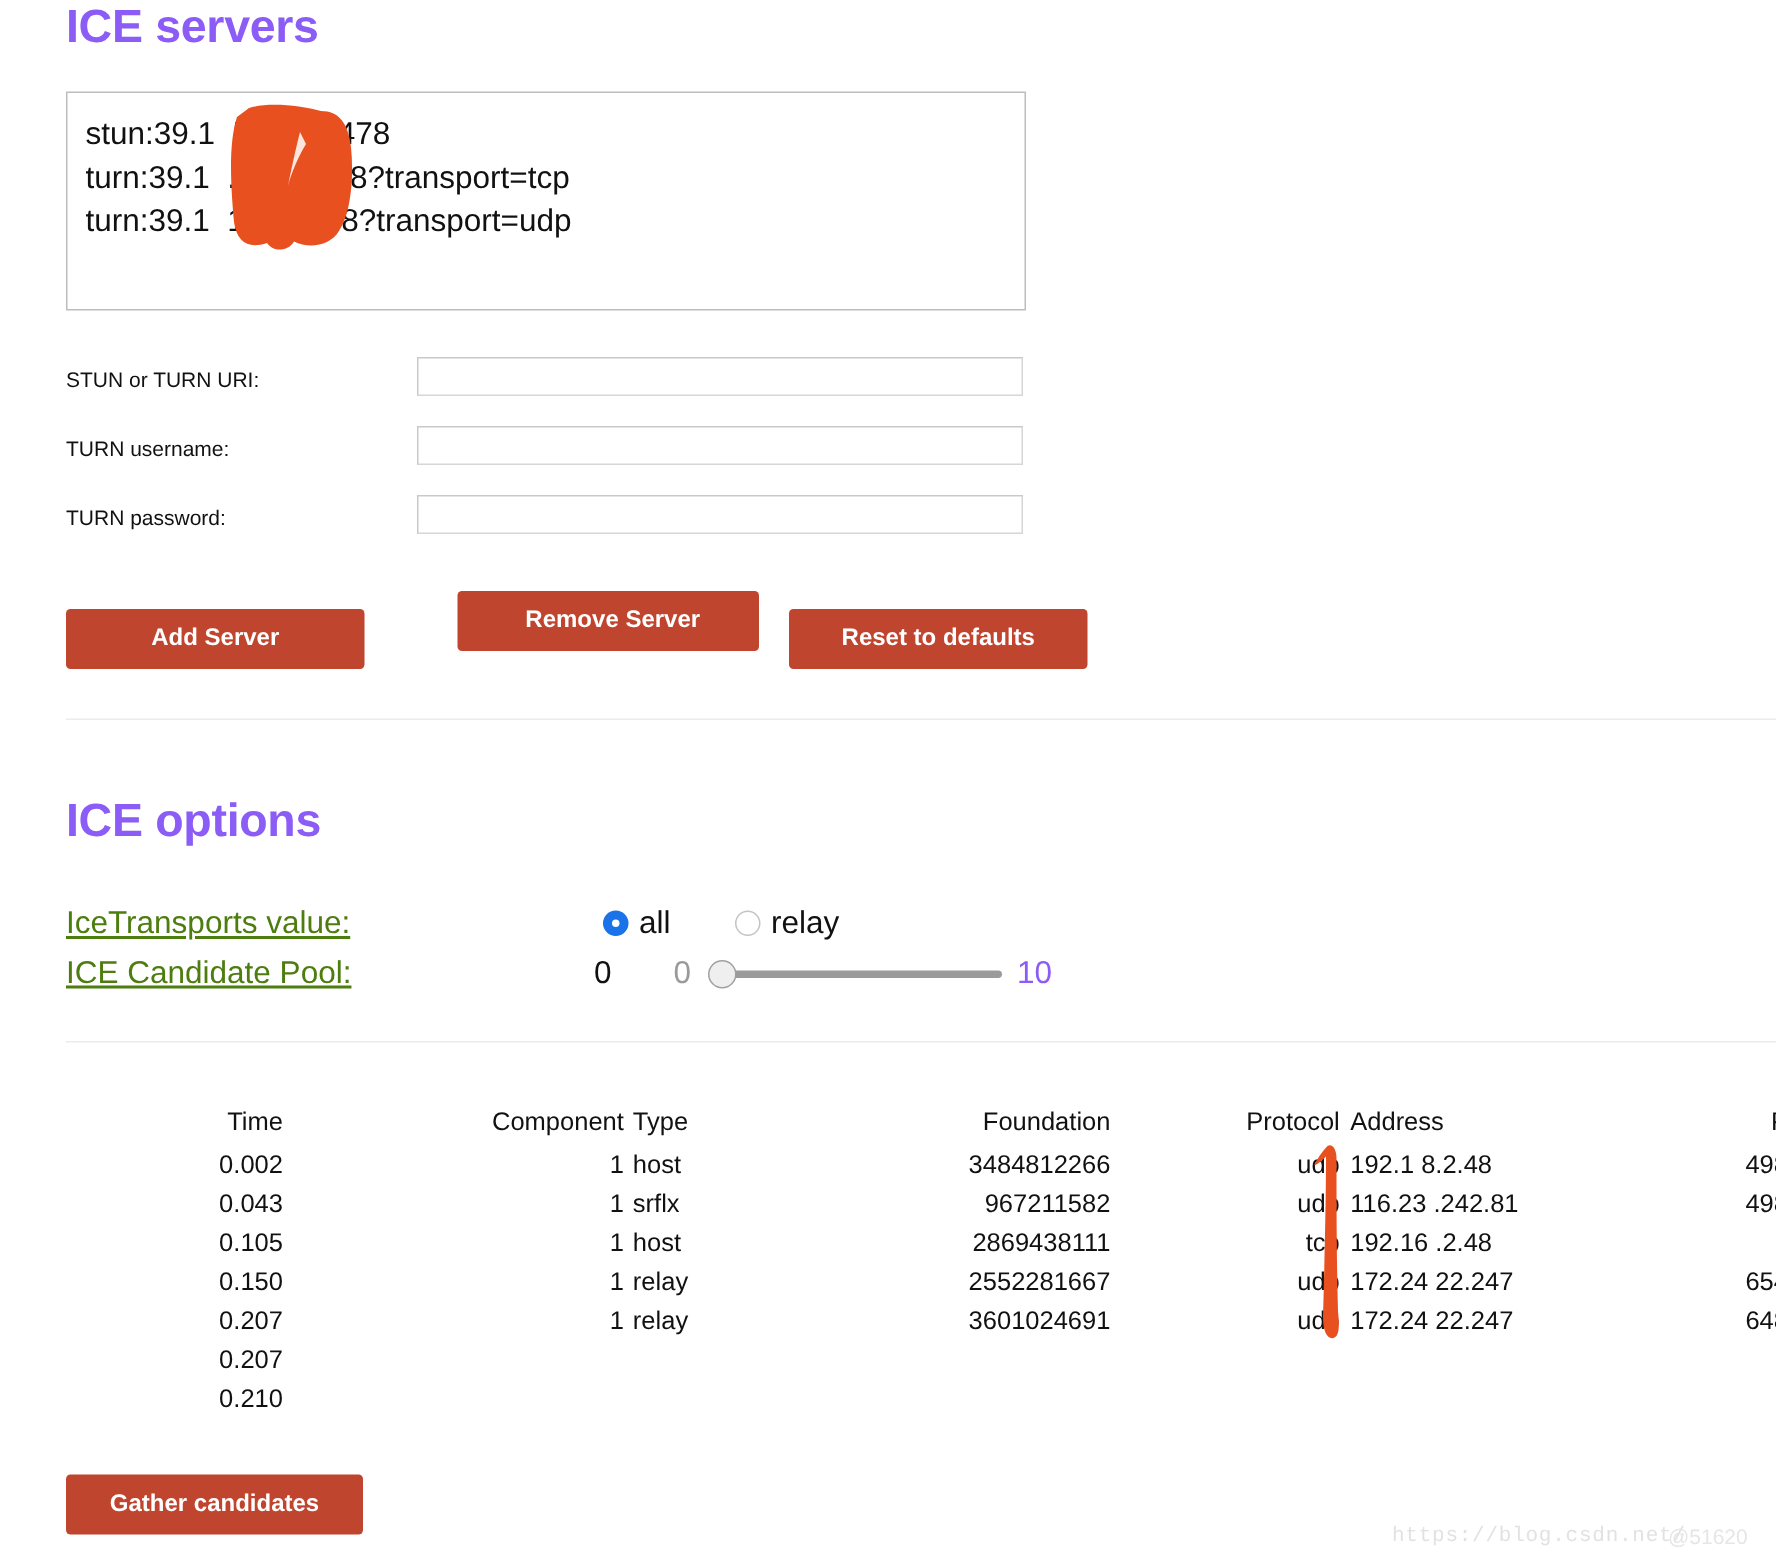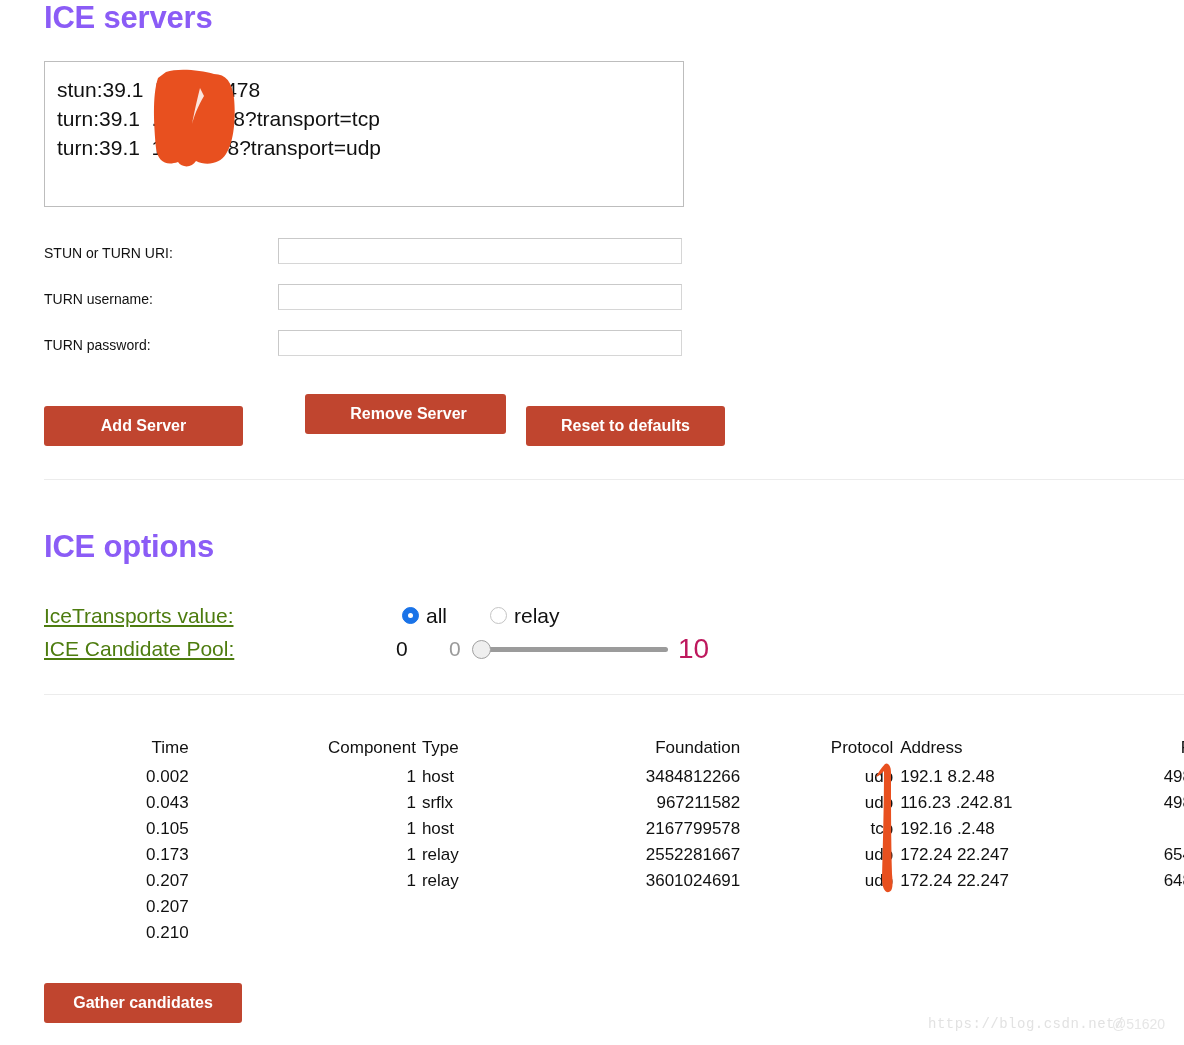--- a/index.html
+++ b/index.html
@@ -212,23 +212,23 @@
     left: 89px;
     top: 0;
     font-size: 21px;
     line-height: 26px;
     color: #9a9a9a;
   }
   #pool-max {
     position: absolute;
     left: 318px;
     top: 0;
-    font-size: 28px;
+    font-size: 21px;
     line-height: 26px;
-    color: #be185d;
+    color: #8b5cf6;
   }
   .slider {
     position: absolute;
     left: 112px;
     top: 0;
     width: 200px;
     height: 26px;
   }
   .slider-track {
     position: absolute;
@@ -416,27 +416,27 @@
             <td class="col-type">srflx</td>
             <td class="col-found">967211582</td>
             <td class="col-proto">udp</td>
             <td class="col-addr">116.23 .242.81</td>
             <td class="col-port">498</td>
           </tr>
           <tr>
             <td class="col-time">0.105</td>
             <td class="col-comp">1</td>
             <td class="col-type">host</td>
-            <td class="col-found">2167799578</td>
+            <td class="col-found">2869438111</td>
             <td class="col-proto">tcp</td>
             <td class="col-addr">192.16 .2.48</td>
             <td class="col-port"></td>
           </tr>
           <tr>
-            <td class="col-time">0.173</td>
+            <td class="col-time">0.150</td>
             <td class="col-comp">1</td>
             <td class="col-type">relay</td>
             <td class="col-found">2552281667</td>
             <td class="col-proto">udp</td>
             <td class="col-addr">172.24 22.247</td>
             <td class="col-port">654</td>
           </tr>
           <tr>
             <td class="col-time">0.207</td>
             <td class="col-comp">1</td>

